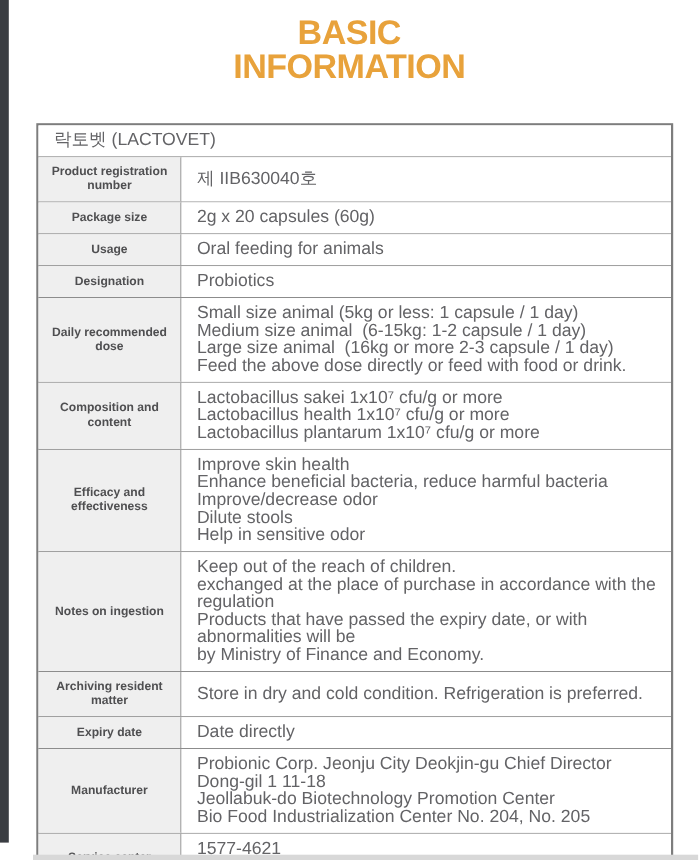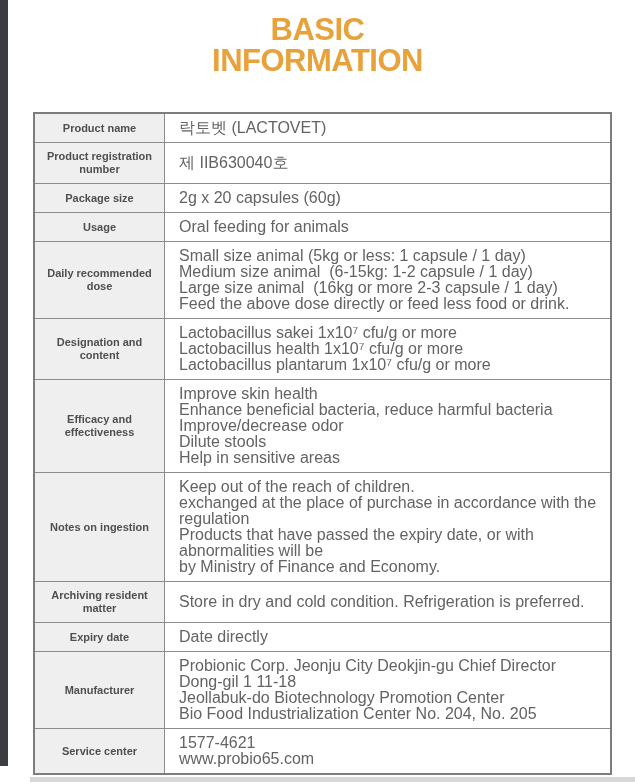--- a/index.html
+++ b/index.html
@@ -100,68 +100,73 @@
 
   <div class="left-edge-bar"></div>
 
   <div class="title">
     <div>BASIC</div>
     <div>INFORMATION</div>
   </div>
 
   <div class="info-table" id="info-table">
       <div class="trow single">
-        <div class="tlabel">Product name</div>
         <div class="tvalue">
           <div class="vline">락토벳 (LACTOVET)</div>
         </div>
       </div>
       <div class="trow single">
         <div class="tlabel">Product registration number</div>
         <div class="tvalue">
           <div class="vline">제 IIB630040호</div>
         </div>
       </div>
       <div class="trow single">
         <div class="tlabel">Package size</div>
         <div class="tvalue">
           <div class="vline">2g x 20 capsules (60g)</div>
         </div>
       </div>
       <div class="trow single">
         <div class="tlabel">Usage</div>
         <div class="tvalue">
           <div class="vline">Oral feeding for animals</div>
+        </div>
+      </div>
+      <div class="trow single">
+        <div class="tlabel">Designation</div>
+        <div class="tvalue">
+          <div class="vline">Probiotics</div>
         </div>
       </div>
       <div class="trow">
         <div class="tlabel">Daily recommended dose</div>
         <div class="tvalue">
           <div class="vline">Small size animal (5kg or less: 1 capsule / 1 day)</div>
           <div class="vline">Medium size animal  (6-15kg: 1-2 capsule / 1 day)</div>
           <div class="vline">Large size animal  (16kg or more 2-3 capsule / 1 day)</div>
-          <div class="vline">Feed the above dose directly or feed less food or drink.</div>
-        </div>
-      </div>
-      <div class="trow">
-        <div class="tlabel">Designation and content</div>
+          <div class="vline">Feed the above dose directly or feed with food or drink.</div>
+        </div>
+      </div>
+      <div class="trow">
+        <div class="tlabel">Composition and content</div>
         <div class="tvalue">
           <div class="vline">Lactobacillus sakei 1x10⁷ cfu/g or more</div>
           <div class="vline">Lactobacillus health 1x10⁷ cfu/g or more</div>
           <div class="vline">Lactobacillus plantarum 1x10⁷ cfu/g or more</div>
         </div>
       </div>
       <div class="trow">
         <div class="tlabel">Efficacy and effectiveness</div>
         <div class="tvalue">
           <div class="vline">Improve skin health</div>
           <div class="vline">Enhance beneficial bacteria, reduce harmful bacteria</div>
           <div class="vline">Improve/decrease odor</div>
           <div class="vline">Dilute stools</div>
-          <div class="vline">Help in sensitive areas</div>
+          <div class="vline">Help in sensitive odor</div>
         </div>
       </div>
       <div class="trow">
         <div class="tlabel">Notes on ingestion</div>
         <div class="tvalue">
           <div class="vline">Keep out of the reach of children.</div>
           <div class="vline">exchanged at the place of purchase in accordance with the regulation</div>
           <div class="vline">Products that have passed the expiry date, or with abnormalities will be</div>
           <div class="vline">by Ministry of Finance and Economy.</div>
         </div>

